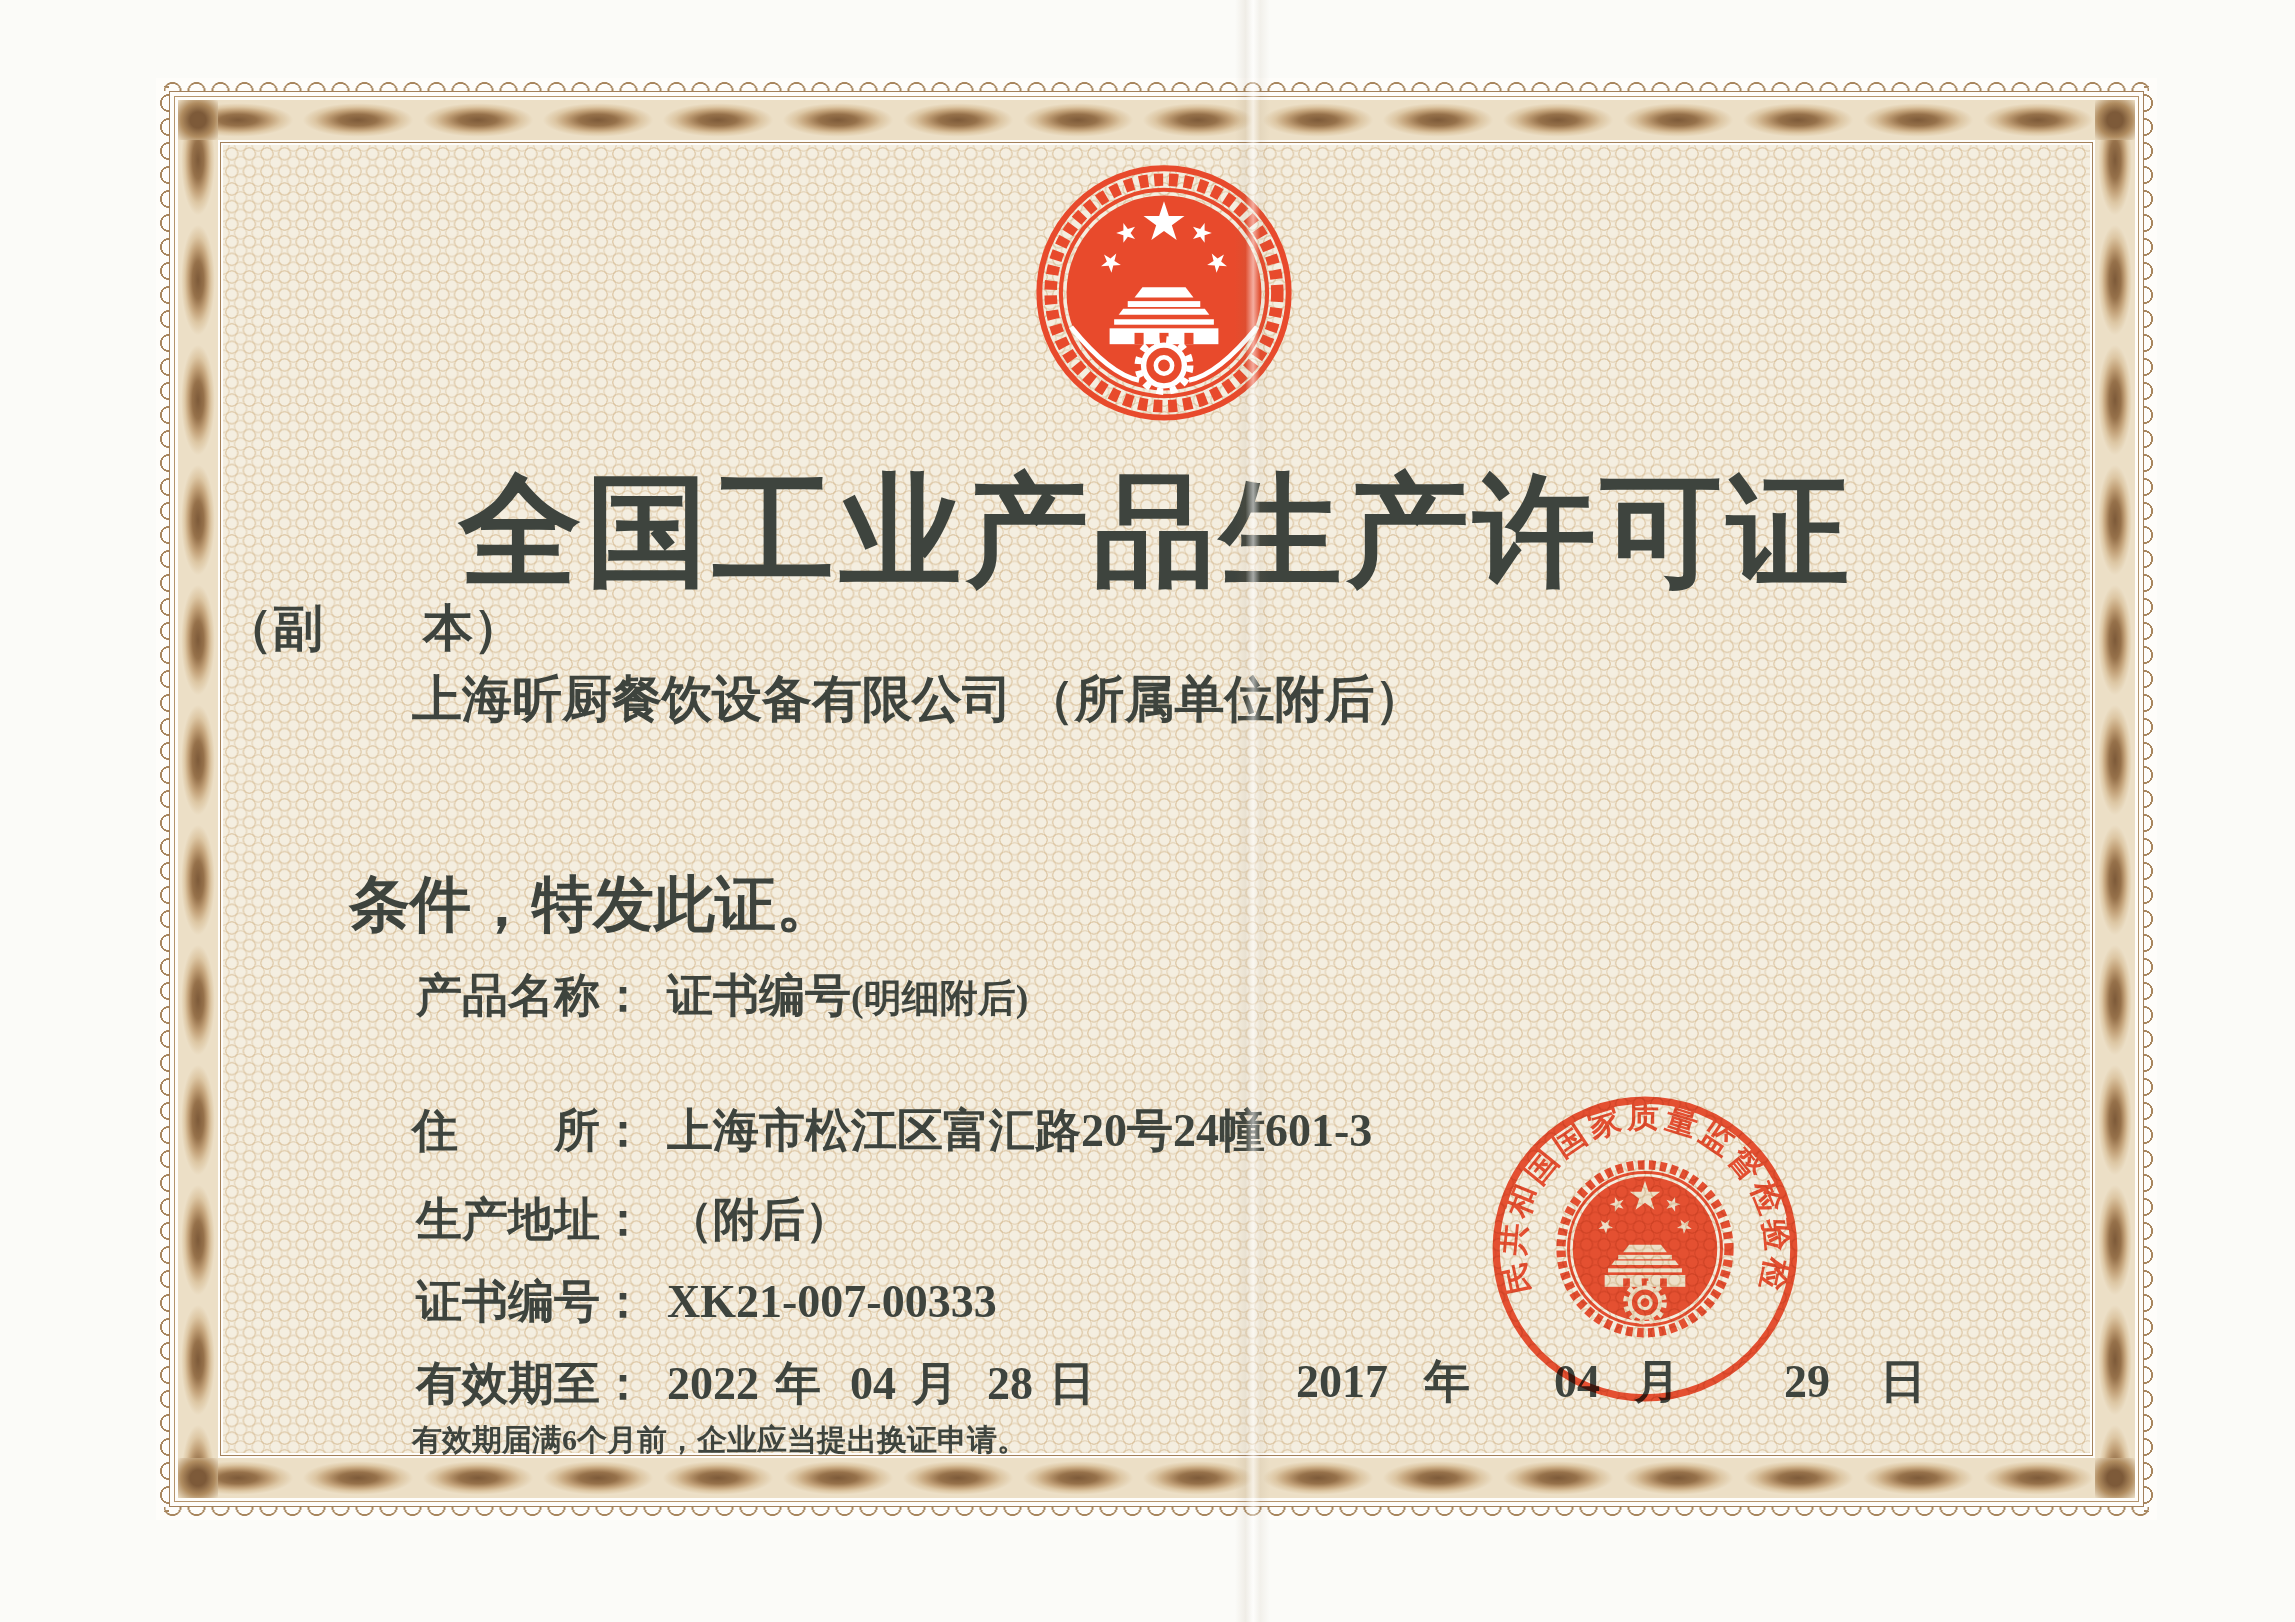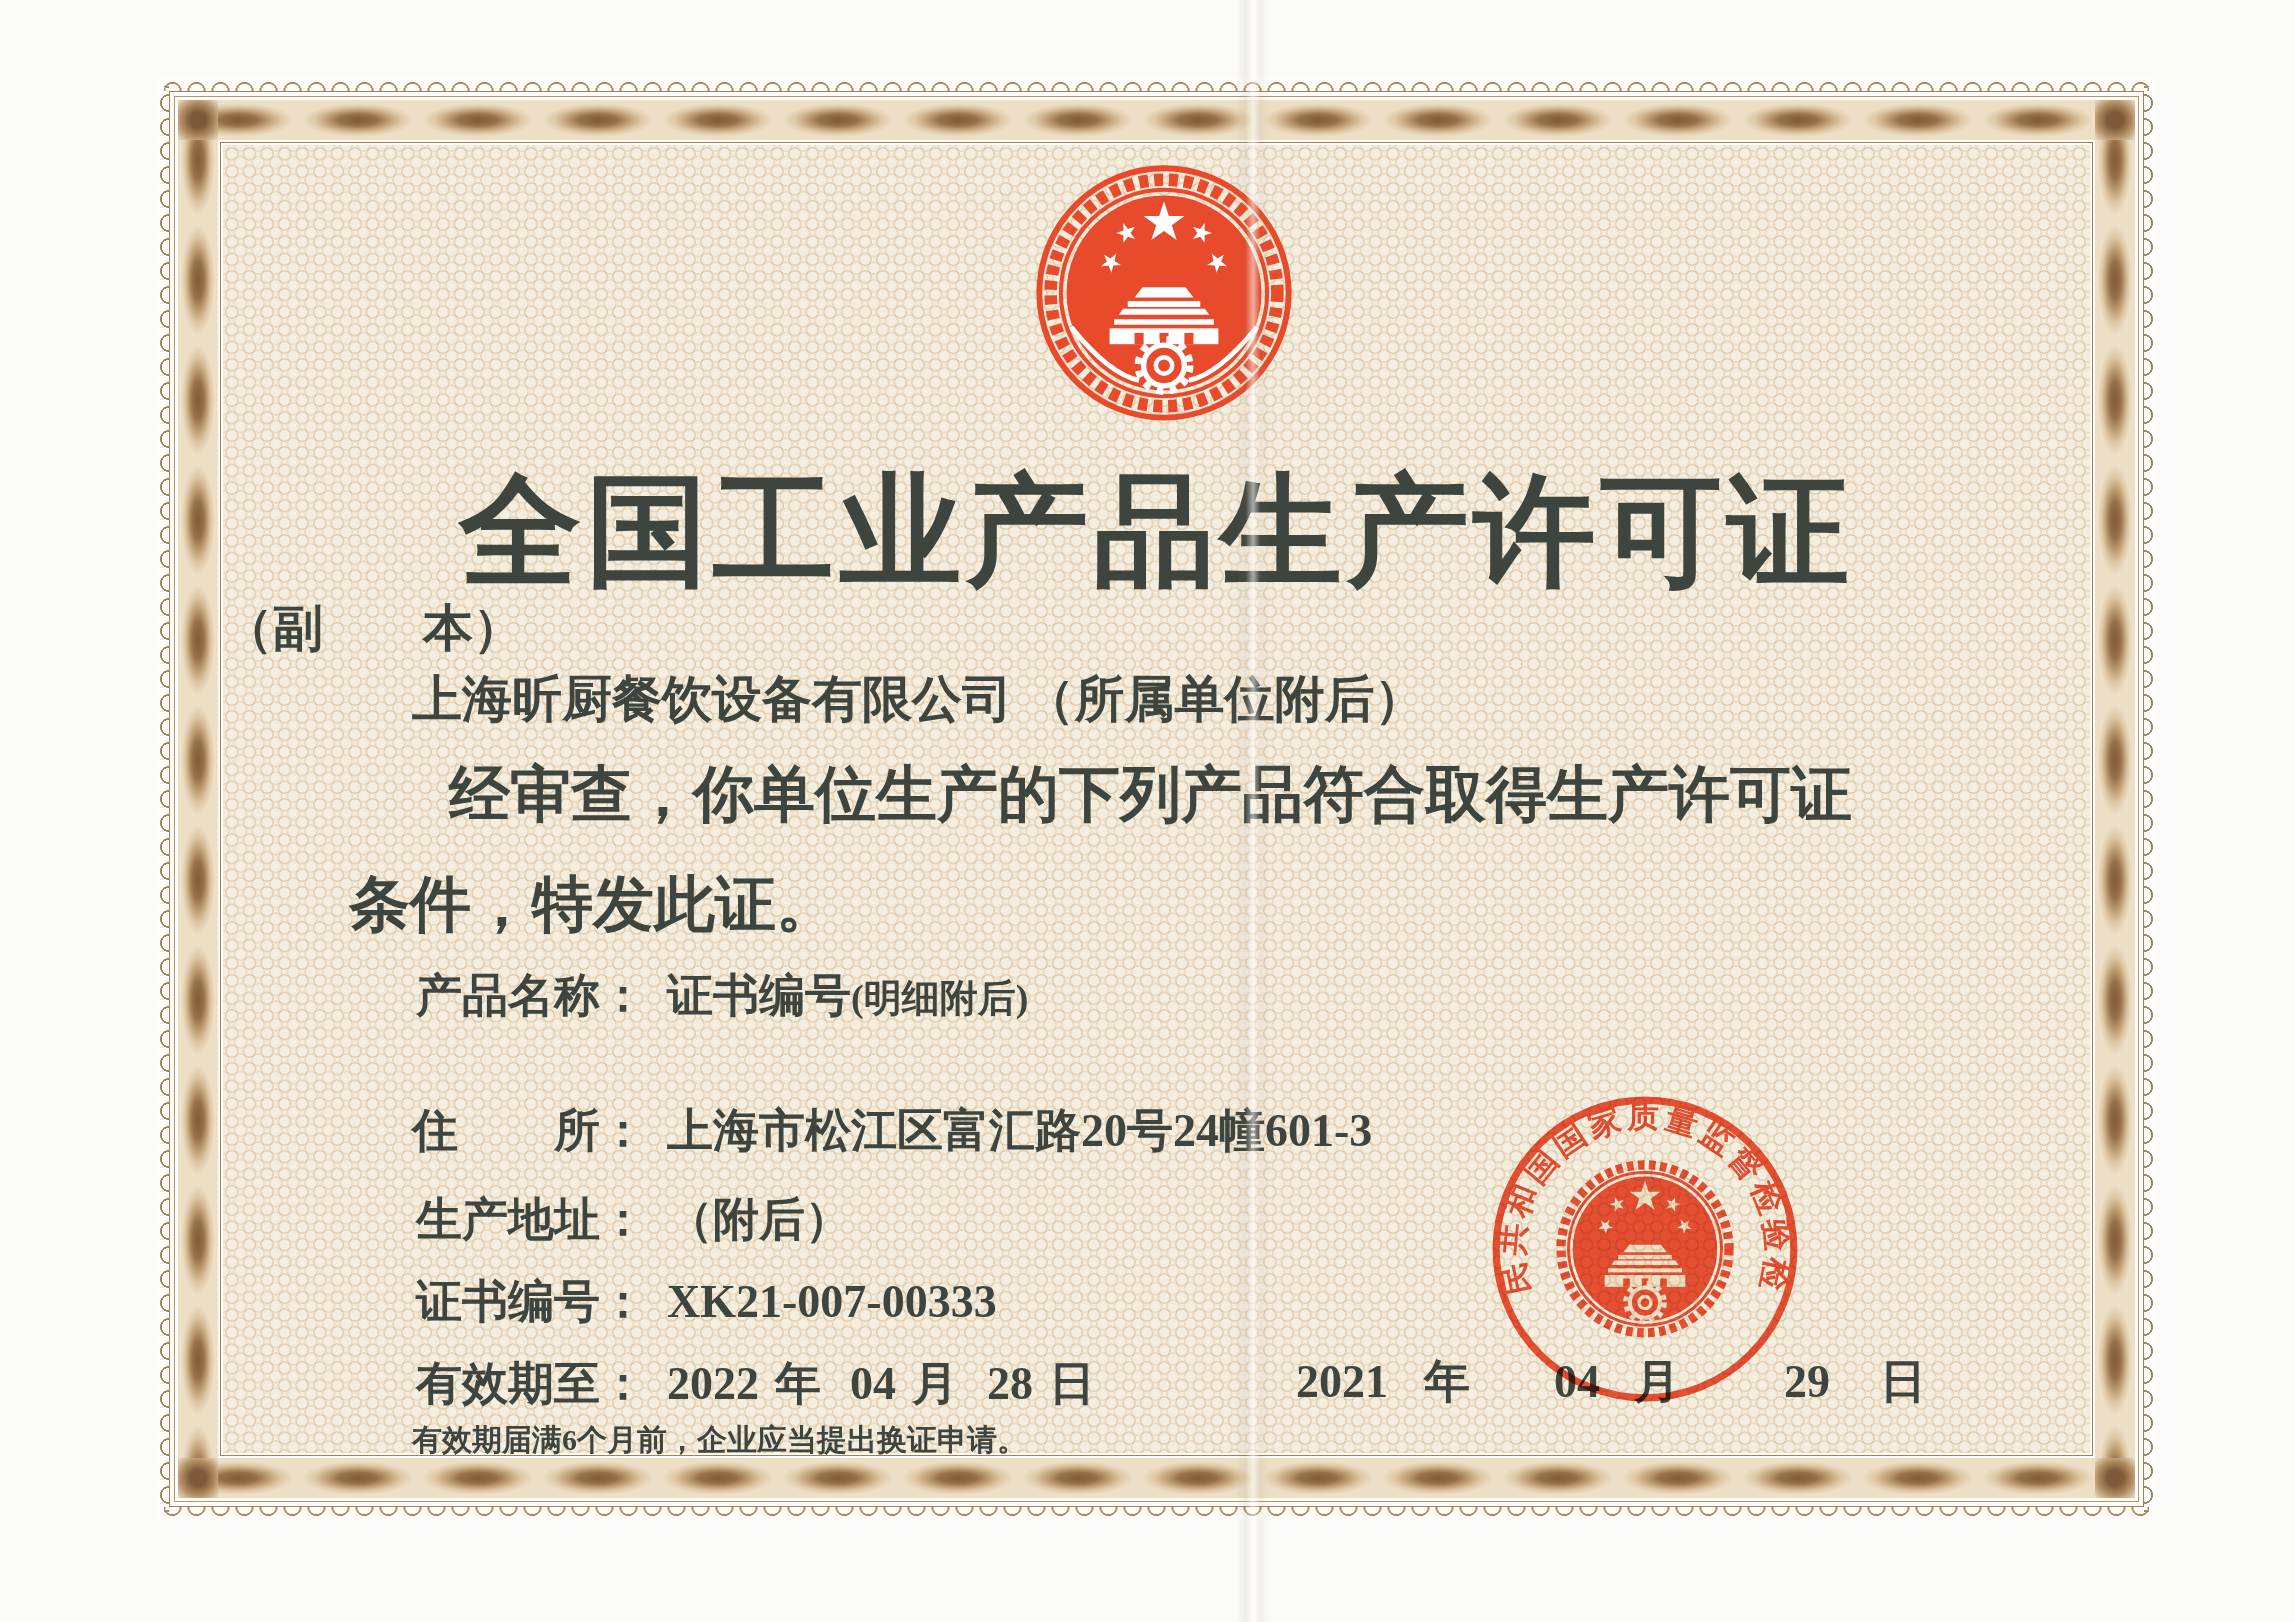--- a/index.html
+++ b/index.html
@@ -152,21 +152,20 @@
           <path d="M19,73 Q36,94 49,96.5" stroke-width="2.2"></path>
           <path d="M101,73 Q84,94 71,96.5" stroke-width="2.2"></path>
         </g>
       </svg>
     </div>
 
     <div class="title">全国工业产品生产许可证</div>
     <div class="subtitle">（副　　本）</div>
 
     <div class="company">上海昕厨餐饮设备有限公司 （所属单位附后）</div>
-    <div class="stmt1">经审查，你单位生产的下列产品符合取得生产许可证</div>
     <div class="stmt2">条件，特发此证。</div>
 
     <div class="row row-product">
       <span class="flabel">产品名称：</span><span class="fvalue">证书编号</span><span class="fnote">(明细附后)</span>
     </div>
 
     <div class="row row-residence">
       <span class="flabel-justify">
           <span>住</span>
           <span>所：</span>
@@ -181,21 +180,21 @@
       <span class="flabel">证书编号：</span><span class="fvalue">XK21-007-00333</span>
     </div>
 
     <div class="row row-validity">
       <span class="flabel">有效期至：</span><span class="fvalue"><span class="vnum">2022</span><span class="vunit">年</span><span class="vnum">04</span><span class="vunit">月</span><span class="vnum">28</span><span>日</span></span>
     </div>
 
     <div class="footnote">有效期届满6个月前，企业应当提出换证申请。</div>
 
     <div class="issue-date">
-      <span class="d-y">2021</span><span class="u-y">年</span><span class="d-m">04</span><span class="u-m">月</span><span class="d-d">29</span><span>日</span>
+      <span class="d-y">2017</span><span class="u-y">年</span><span class="d-m">04</span><span class="u-m">月</span><span class="d-d">29</span><span>日</span>
     </div>
 
     <div class="seal">
       <svg viewBox="0 0 400 400">
         <defs>
           <path id="star2" d="M0,-1 0.2246,-0.309 0.951,-0.309 0.3633,0.1181 0.5878,0.809 0,0.382 -0.5878,0.809 -0.3633,0.1181 -0.951,-0.309 -0.2246,-0.309 Z"></path>
           <path id="sealpath" d="M 54.7,244.4 A 152,152 0 1 1 345.3,244.4" fill="none"></path>
         </defs>
         <circle cx="200" cy="200" r="186" fill="none" stroke="#ee4829" stroke-width="9"></circle>
         <text fill="#ee4829" font-size="40" font-weight="bold" letter-spacing="5" font-family="Liberation Serif, serif">

